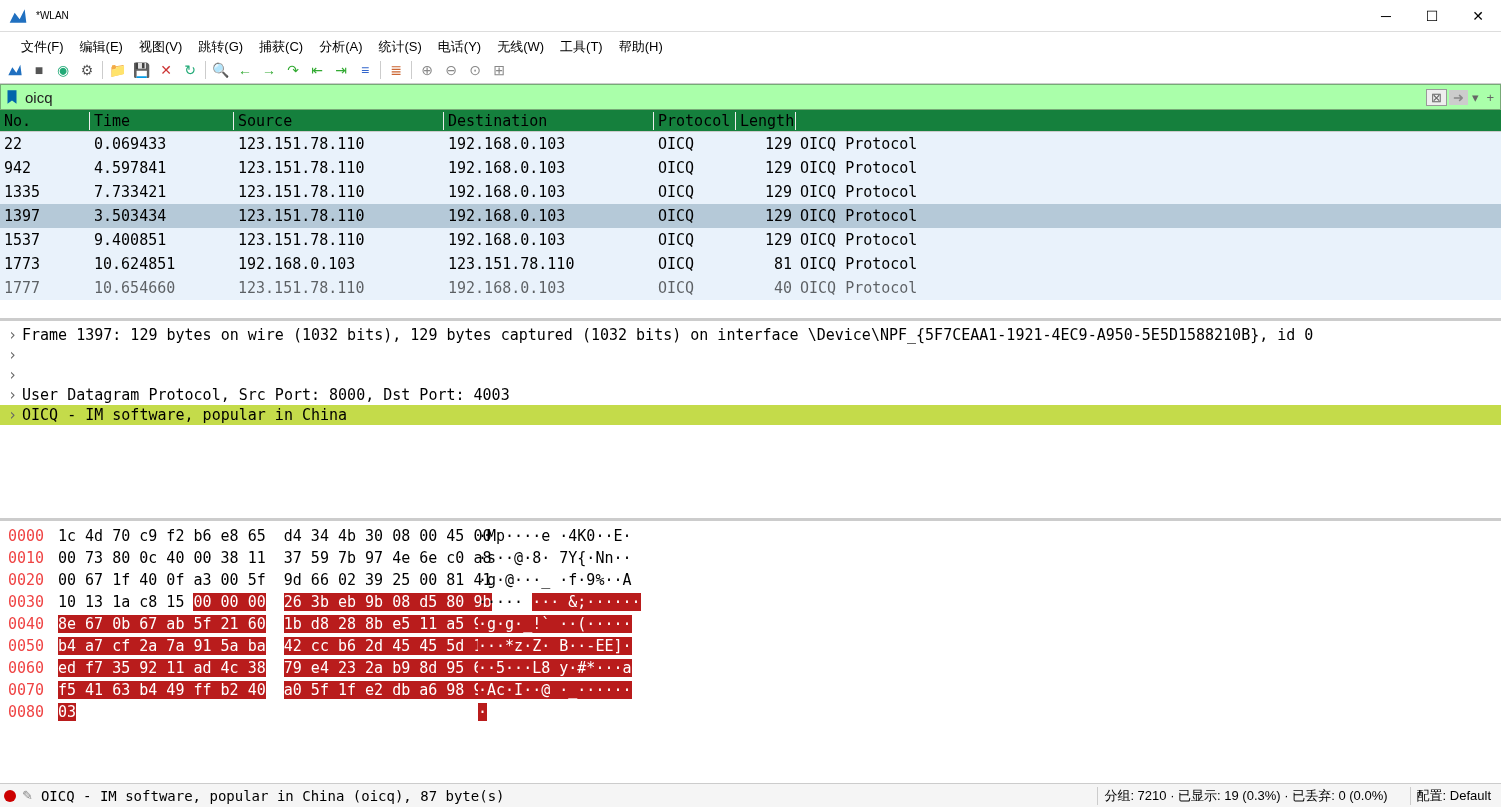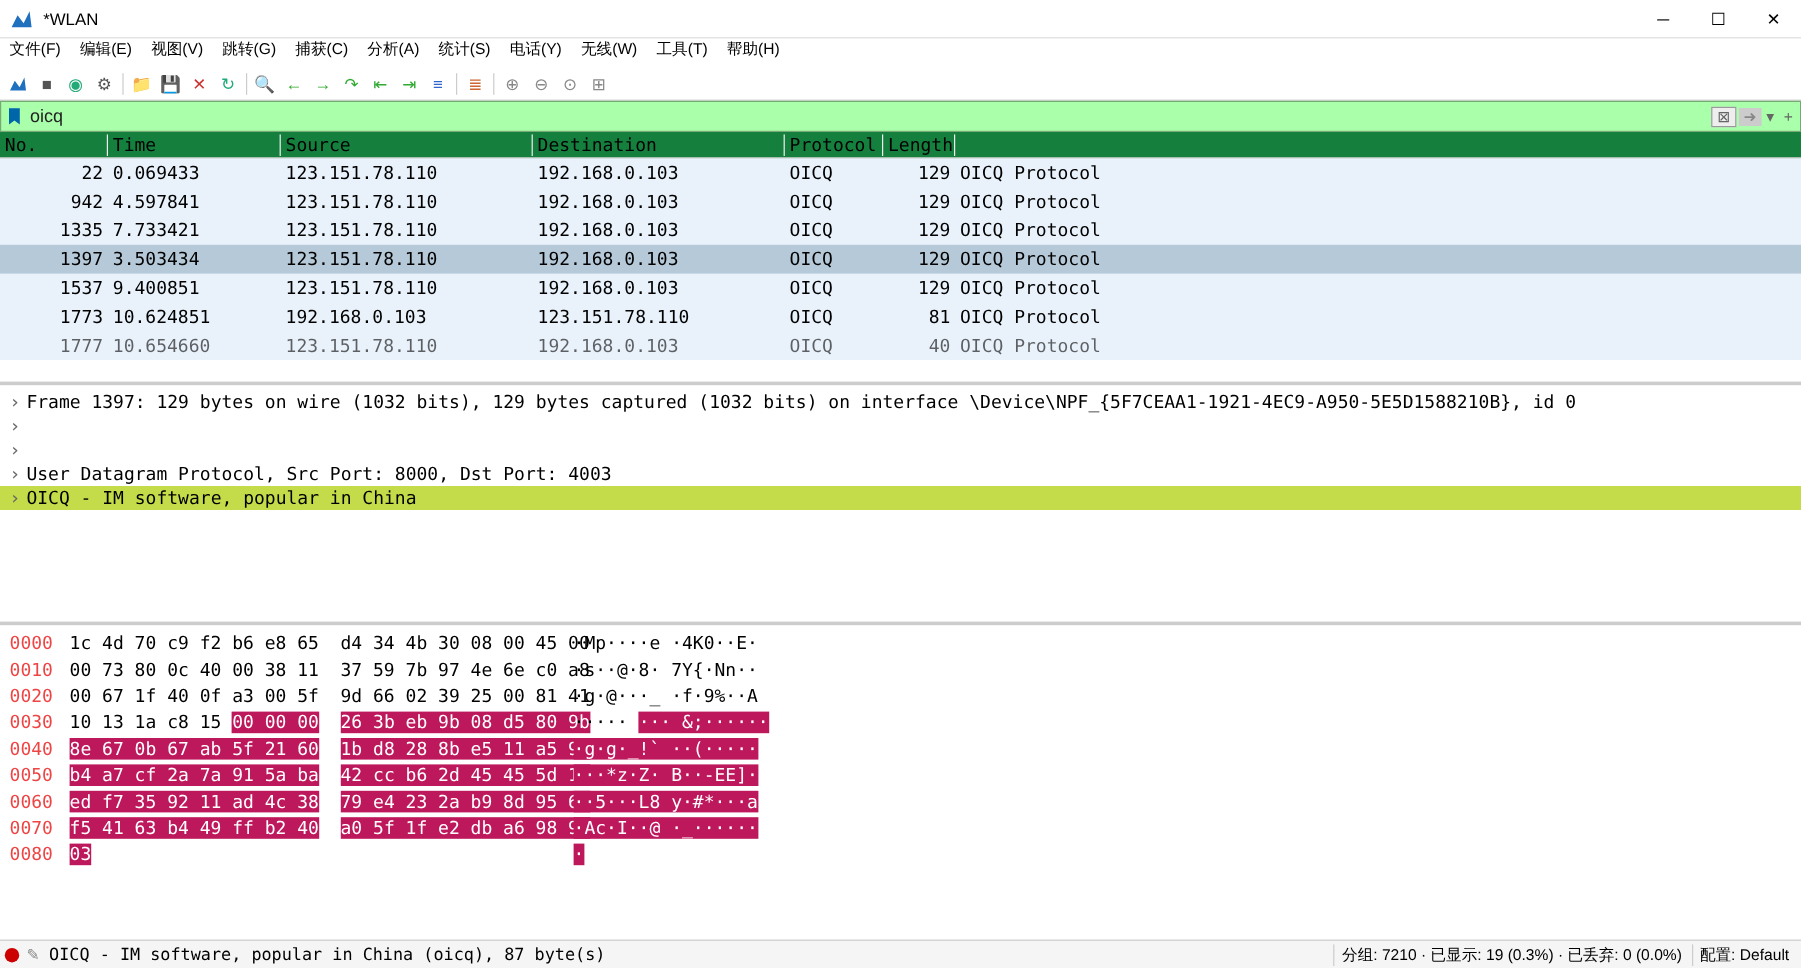--- a/index.html
+++ b/index.html
@@ -1,60 +1,60 @@
 <!DOCTYPE html>
 <html><head>
 <meta charset="utf-8">
 <style>
 * { box-sizing: border-box; margin: 0; padding: 0; }
 body { font-family: "Microsoft YaHei", "Segoe UI", sans-serif; font-size: 13px; background: #fff; overflow: hidden; width: 1501px; height: 807px; display: flex; flex-direction: column; }
 .titlebar { height: 32px; display: flex; align-items: center; border-bottom: 1px solid #ddd; background: #fff; }
 .titlebar-icon { width: 20px; height: 20px; margin: 0 8px; }
-.titlebar-text { flex: 1; font-size: 14px; }
+.titlebar-text { flex: 1; font-size: 10px; }
 .titlebar-btns { display: flex; }
 .titlebar-btn { width: 46px; height: 32px; display: flex; align-items: center; justify-content: center; font-size: 14px; }
-.menubar { height: 24px; display: flex; align-items: flex-start; padding: 0 8px; gap: 16px; font-size: 13px; }
+.menubar { height: 24px; display: flex; align-items: flex-end; padding: 0 21px; gap: 16px; font-size: 13px; }
 .toolbar { height: 28px; display: flex; align-items: center; padding: 2px 4px; gap: 2px; border-bottom: 1px solid #ccc; }
 .tb-btn { width: 22px; height: 22px; display: flex; align-items: center; justify-content: center; font-size: 14px; border: 1px solid transparent; }
 .tb-sep { width: 1px; height: 18px; background: #ccc; margin: 0 2px; }
 .filter-bar { height: 26px; display: flex; align-items: center; background: #aaffaa; border: 1px solid #7a7; }
 .filter-icon { width: 18px; height: 18px; margin: 0 2px; }
 .filter-input { flex: 1; background: transparent; border: none; outline: none; font-family: inherit; font-size: 15px; padding: 0 2px; color: #222; }
 .filter-right { display: flex; align-items: center; padding: 0 2px; gap: 2px; }
 .packet-list { overflow: hidden; position: relative; border-bottom: 3px solid #ccc; }
 .pl-header { display: flex; background: #15803d; border-bottom: 1px solid #ccc; height: 22px; align-items: center; font-family: monospace; font-size: 15px; }
 .pl-header > div { padding: 0 4px; border-right: 1px solid #eee; }
 .pl-body { overflow-y: scroll; height: 168px; background: #e9f2fb; }
 .pl-row { display: flex; height: 24px; align-items: center; font-family: monospace; font-size: 15px; white-space: nowrap; }
 .pl-row > div { padding: 0 4px; overflow: hidden; }
 .pl-row.selected { background: #b5c9d8; }
 .pl-row.partial { opacity: 0.6; }
-.c-no { width: 90px; text-align: right; }
+.c-no { width: 90px; text-align: left; }
 .c-time { width: 144px; }
 .c-src { width: 210px; }
 .c-dst { width: 210px; }
 .c-proto { width: 82px; }
 .c-len { width: 60px; text-align: right; }
 .c-info { flex: 1; }
 .hscroll { height: 18px; overflow-x: scroll; }
 .hscroll-inner { height: 1px; width: 2000px; }
 .details { overflow-y: auto; font-family: monospace; font-size: 15px; padding: 4px 0; border-bottom: 3px solid #ccc; height: 200px; }
 .details-row { display: flex; align-items: center; padding: 1px 8px; }
 .details-row .arrow { width: 14px; color: #666; }
 .details-row.hl { background: #c4db4a; }
 .hexdump { flex: 1; overflow-y: auto; font-family: monospace; font-size: 15px; padding: 4px 8px; line-height: 22px; white-space: pre; }
 .hex-line { display: flex; }
 .hex-offset { color: #ef4444; width: 50px; }
 .hex-bytes { width: 420px; }
 .hex-ascii { }
-.hl-sel { background: #be185d; color: #fff; }
+.hl-sel { background: #b91c1c; color: #fff; }
 .statusbar { height: 24px; border-top: 1px solid #ccc; display: flex; align-items: center; font-size: 13px; padding: 0 4px; background: #f5f5f5; }
 .status-led { width: 12px; height: 12px; border-radius: 50%; background: #c00; margin-right: 6px; }
 .status-text { flex: 1; font-family: monospace; font-size: 14px; }
-.status-right { display: flex; gap: 2px; }
+.status-right { display: flex; gap: 16px; }
 .status-seg { border-left: 1px solid #ccc; padding: 0 6px; }
 </style>
 </head>
 <body>
 
 <div class="titlebar">
   <svg class="titlebar-icon" viewBox="0 0 24 24">
       <path fill="#2070c0" d="M2 20 L8 8 L14 16 L20 4 L22 20 Z"></path>
     </svg>
   <div class="titlebar-text">*WLAN</div>

